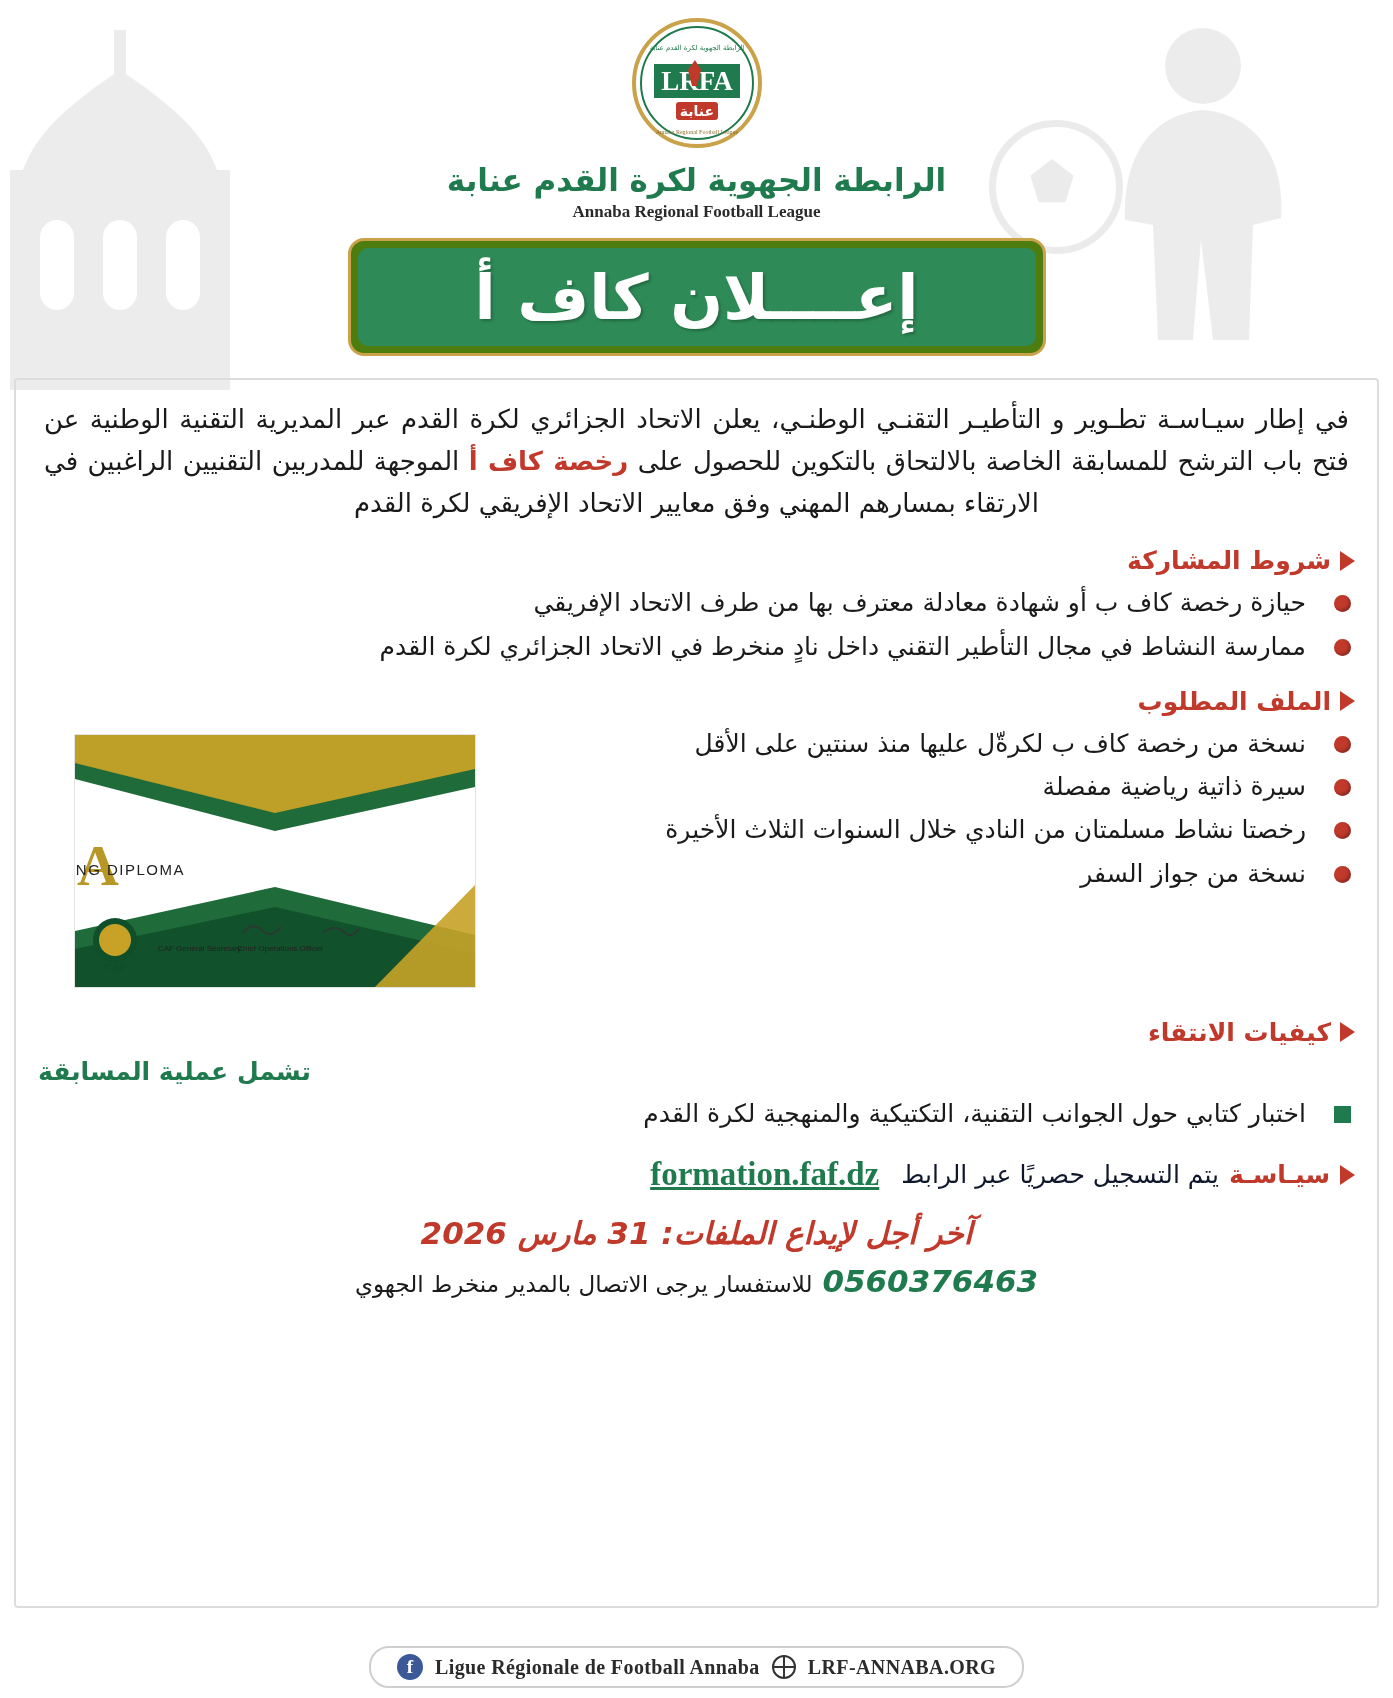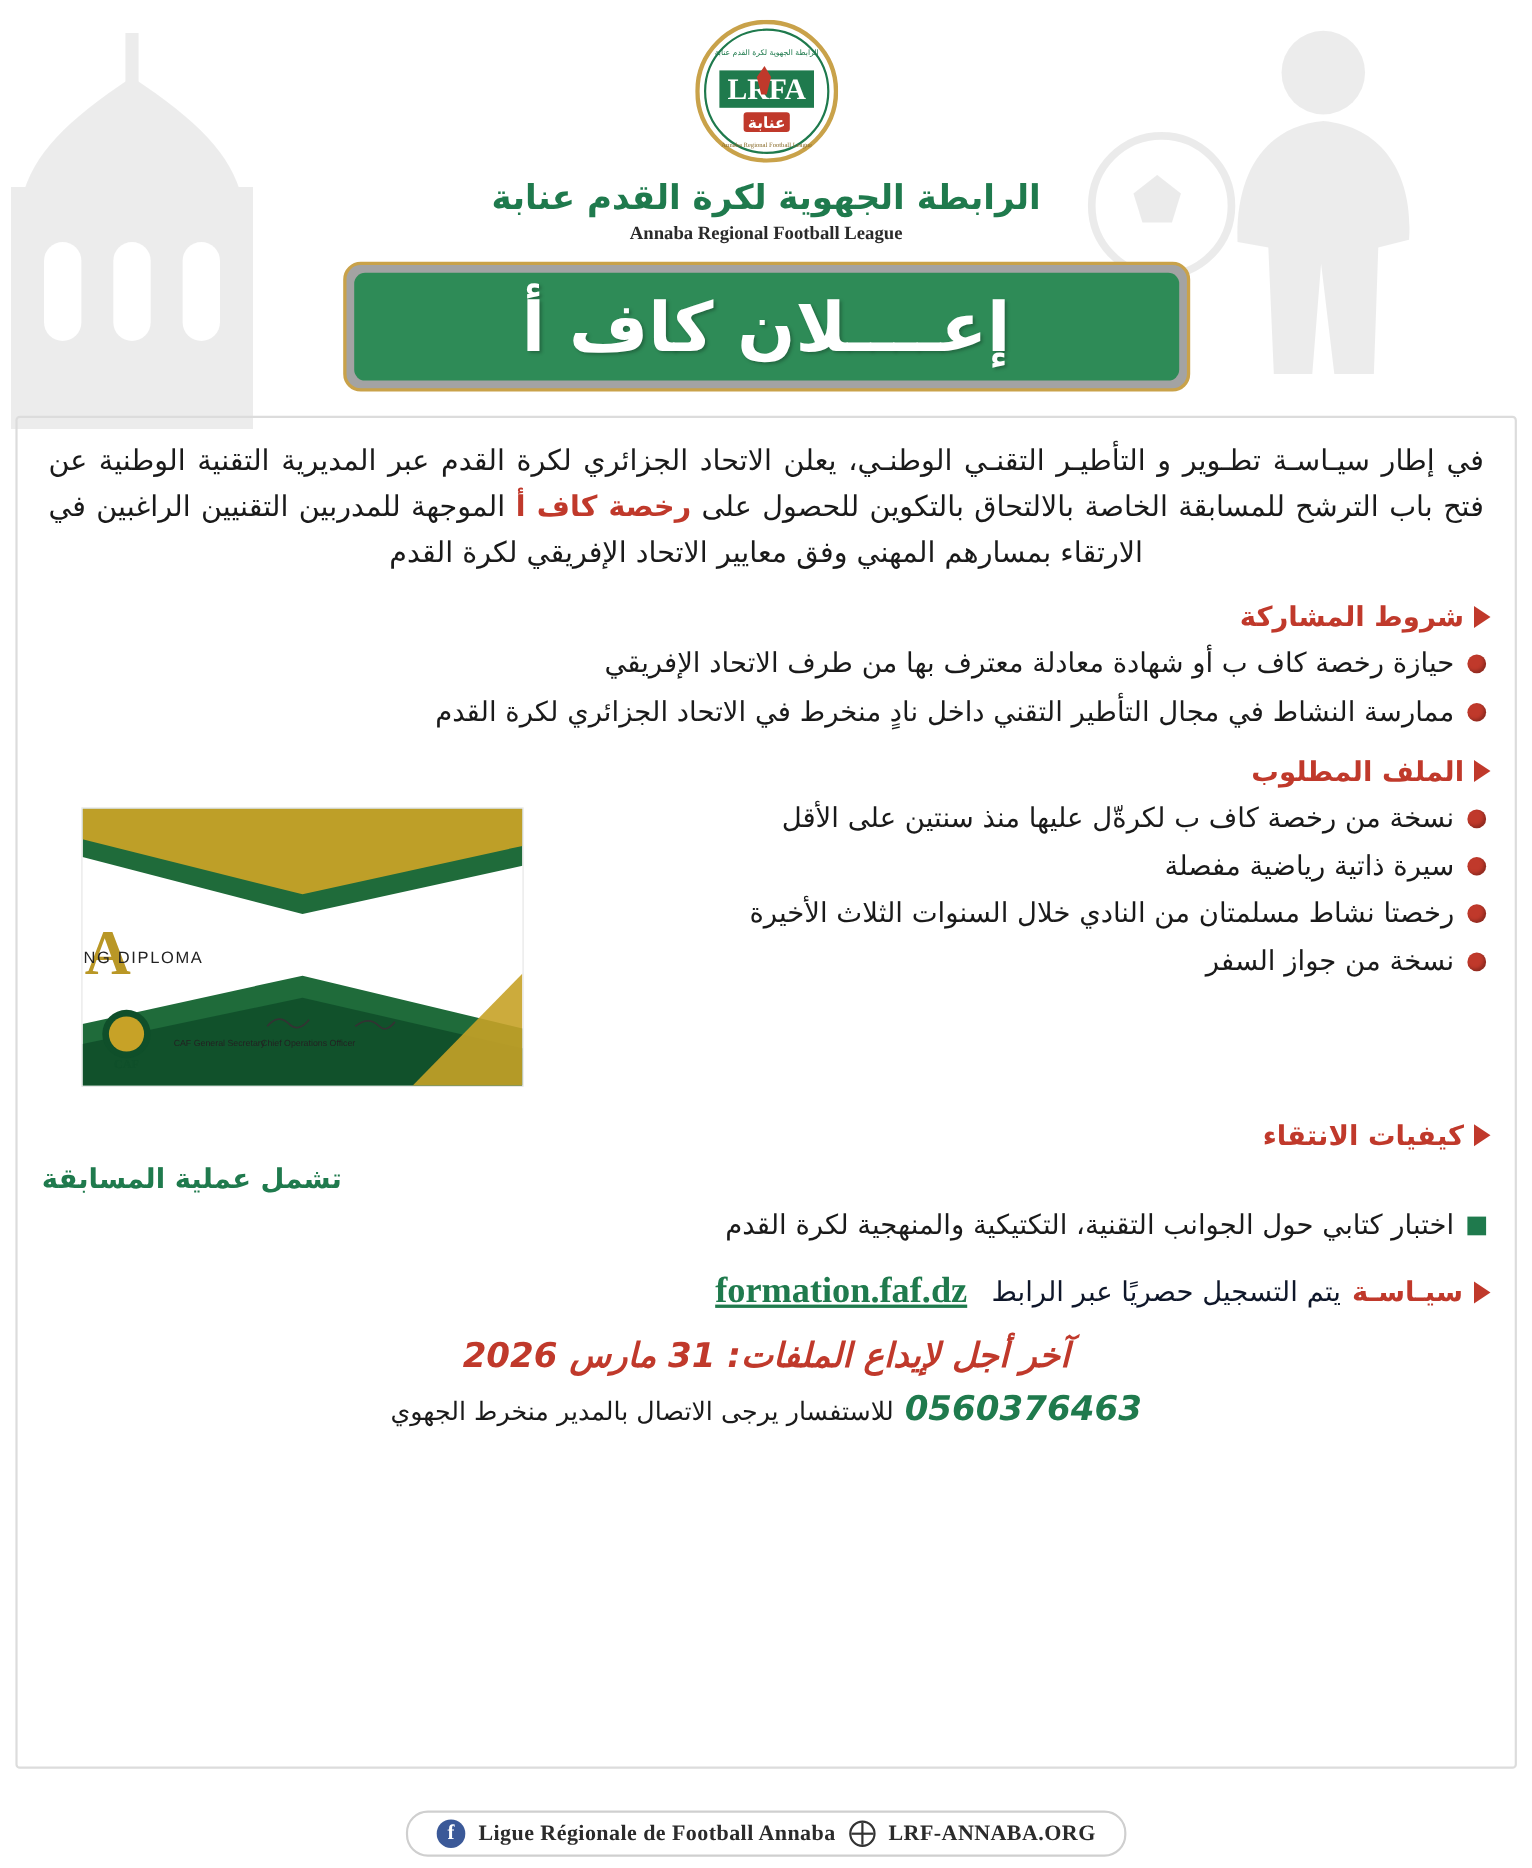--- a/index.html
+++ b/index.html
@@ -83,27 +83,27 @@
     font-size: 17px;
     font-weight: bold;
     color: #2a2a2a;
     font-family: "Liberation Serif", serif;
     direction: ltr;
   }
 
   
   .banner-outer {
     margin: 16px auto 0;
-    width: 770px;
+    width: 698px;
     height: 118px;
     border: 3px solid #c9a24a;
     border-radius: 16px;
     padding: 7px;
     box-sizing: border-box;
-    background: #a3a3a3;
+    background: #4d7c0f;
   }
   .banner-inner {
     width: 100%;
     height: 100%;
     background: #2e8b57;
     border-radius: 10px;
     display: flex;
     align-items: center;
     justify-content: center;
   }
@@ -161,21 +161,21 @@
   ul.bullets {
     list-style: none;
     margin: 0;
     padding: 0;
     direction: rtl;
   }
   ul.bullets li {
     display: flex;
     align-items: flex-start;
     justify-content: flex-start;
-    gap: 12px;
+    gap: 28px;
     font-size: 25px;
     line-height: 1.45;
     color: #1a1a1a;
     margin: 7px 0;
     padding-right: 4px;
   }
   ul.bullets li .dot {
     flex: 0 0 auto;
     width: 17px; height: 17px;
     border-radius: 50%;

